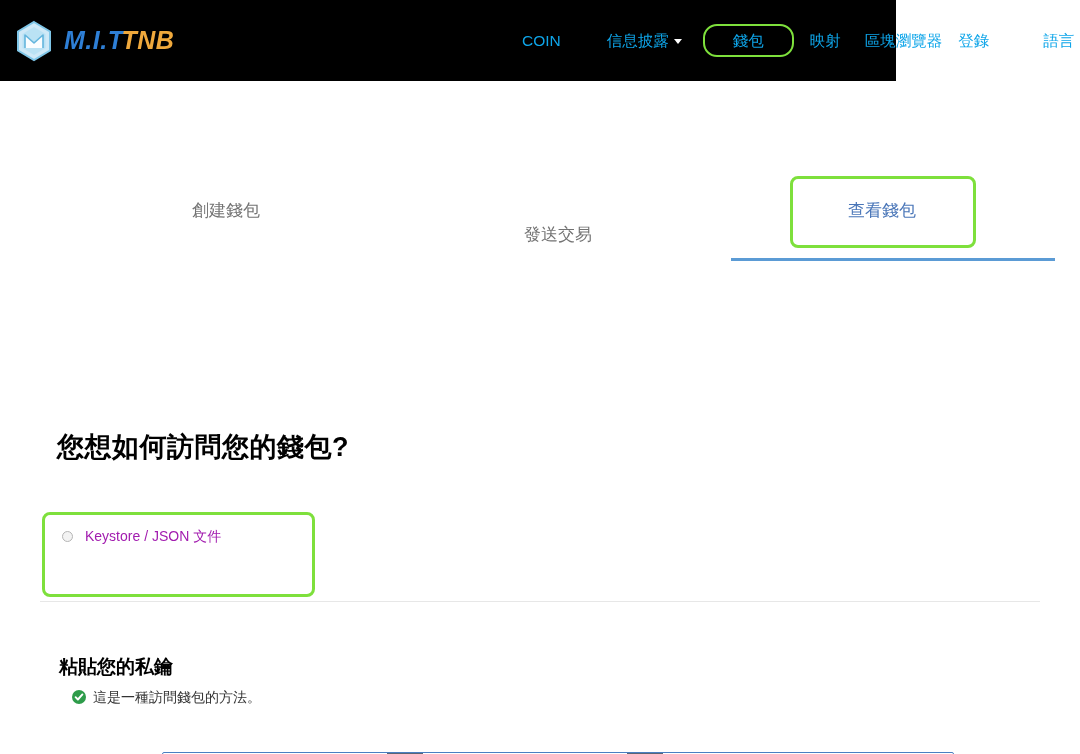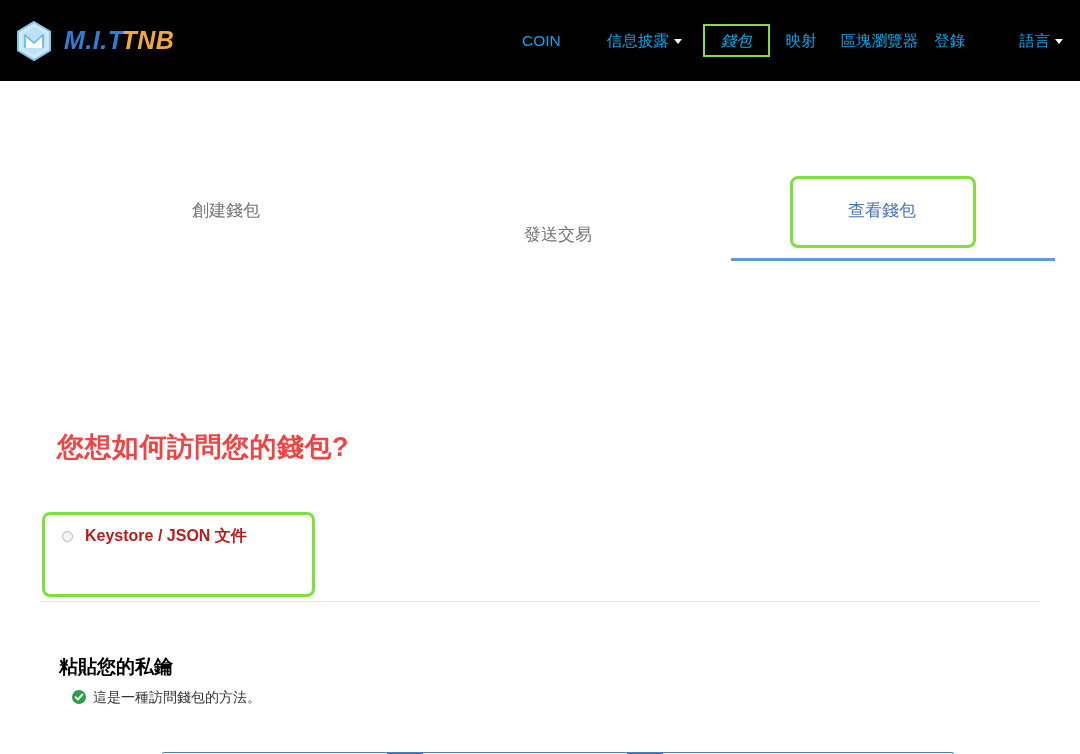--- a/index.html
+++ b/index.html
@@ -10,21 +10,21 @@
     width: 1080px;
     height: 754px;
     background: #ffffff;
     font-family: "Liberation Sans", "DejaVu Sans", sans-serif;
     overflow: hidden;
   }
 
   
   .topnav {
     position: relative;
-    width: 1080px;
+    width: 896px;
     height: 81px;
     background: #000000;
     display: flex;
     align-items: center;
   }
   .brand {
     display: flex;
     align-items: center;
     margin-left: 12px;
     height: 100%;
@@ -70,24 +70,23 @@
   .caret {
     display: inline-block;
     margin-left: 5px;
     border-left: 4.5px solid transparent;
     border-right: 4.5px solid transparent;
     border-top: 5px solid #ffffff;
     vertical-align: 2px;
   }
   .nav-highlight {
     border: 2.5px solid #7ee03c;
-    border-radius: 0;
-    padding: 7px 16px;
+    border-radius: 14px;
+    padding: 7px 28px;
     margin: 0 14px 0 2px;
-    font-style: italic;
   }
 
   
   .tabs-wrap {
     position: relative;
     width: 1080px;
     height: 100px;
   }
   .tab {
     position: absolute;
@@ -123,21 +122,21 @@
   .main {
     position: relative;
     width: 1080px;
   }
   .page-title {
     position: absolute;
     left: 57px;
     top: 248px;
     font-size: 27px;
     font-weight: bold;
-    color: #ef4444;
+    color: #000000;
     letter-spacing: 0.5px;
     white-space: nowrap;
     margin: 0;
   }
 
   .radio-highlight {
     position: absolute;
     left: 42px;
     top: 331px;
     width: 273px;
@@ -176,25 +175,24 @@
     content: "";
     position: absolute;
     left: 2.5px;
     top: 2.5px;
     width: 5px;
     height: 5px;
     border-radius: 50%;
     background: #5a5a5a;
   }
   .radio-label {
-    font-size: 16px;
-    color: #b91c1c;
-    white-space: nowrap;
-    line-height: 1;
-    font-weight: bold;
+    font-size: 14px;
+    color: #a21caf;
+    white-space: nowrap;
+    line-height: 1;
   }
 
   .divider {
     position: absolute;
     left: 40px;
     top: 420px;
     width: 1000px;
     height: 1px;
     background: #e7e7e7;
   }

